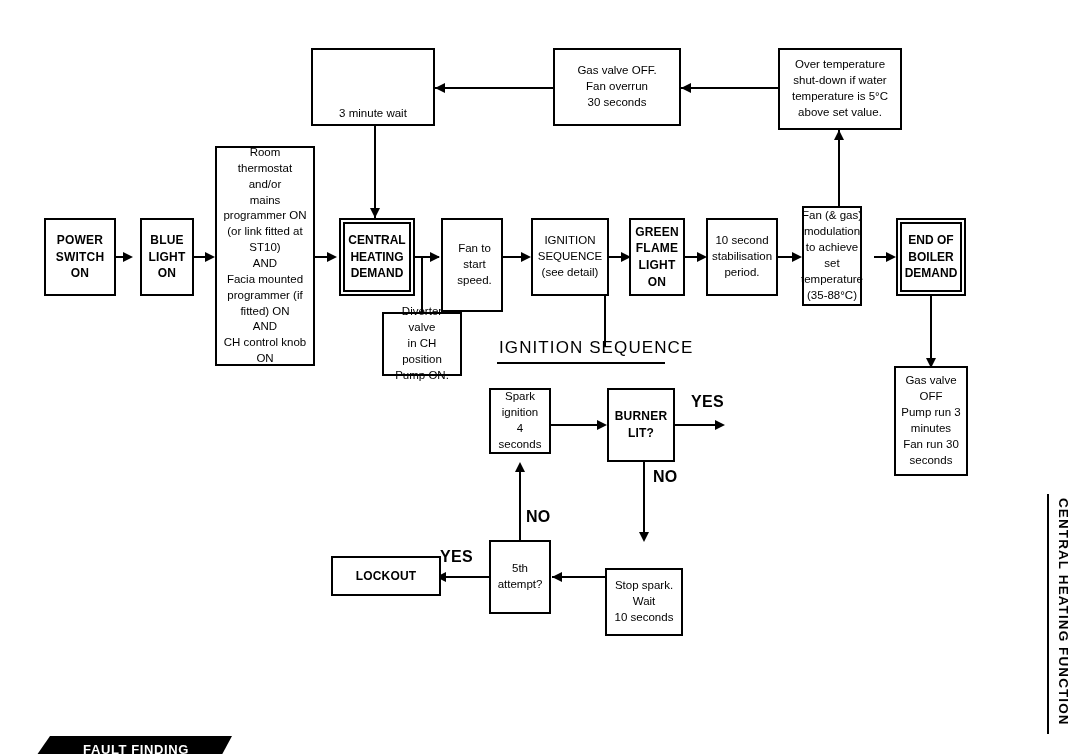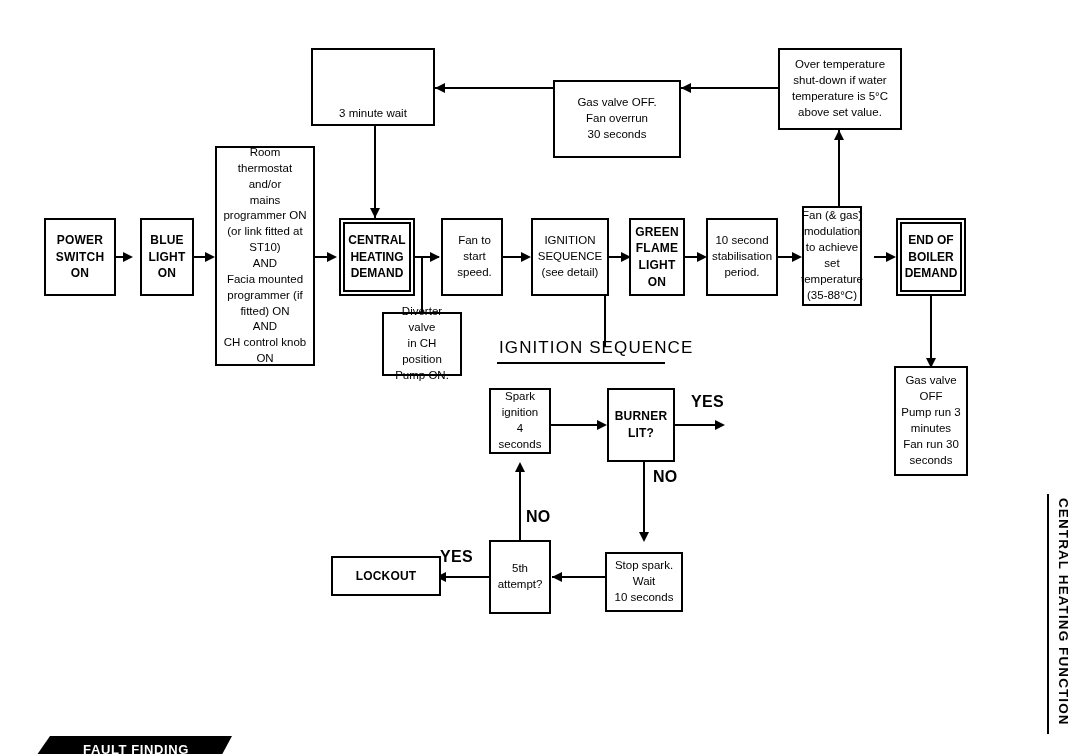--- a/index.html
+++ b/index.html
@@ -127,21 +127,21 @@
 </style>
 </head>
 <body>
 
 <div id="page">
 
   <div class="box" style="left:311px; top:48px; width:124px; height:78px;align-items:flex-end;">
     <span class="txt">3 minute wait</span>
   </div>
 
-  <div class="box" style="left:553px; top:48px; width:128px; height:78px;margin-top:32px;">
+  <div class="box" style="left:553px; top:48px; width:128px; height:78px;">
     <span class="txt">Gas valve OFF.
 Fan overrun
 30 seconds</span>
   </div>
 
   <div class="box" style="left:778px; top:48px; width:124px; height:82px;">
     <span class="txt">Over temperature
 shut-down if water
 temperature is 5°C
 above set value.</span>
@@ -207,21 +207,21 @@
 
   <div class="ln v" style="left:421px; top:256px; height:56px;"></div>
   <div class="ln h" style="left:421px; top:256px; width:10px;"></div>
 
   <div class="box" style="left:382px; top:312px; width:80px; height:64px;">
     <span class="txt">Diverter valve
 in CH position
 Pump ON.</span>
   </div>
 
-  <div class="box" style="left:441px; top:218px; width:62px; height:78px;padding-left:8px;">
+  <div class="box" style="left:441px; top:218px; width:62px; height:94px;padding-left:8px;">
     <span class="txt">Fan to
 start
 speed.</span>
   </div>
 
   <div class="ln h" style="left:503px; top:256px; width:26px;"></div>
   <div class="arrow right" style="left:521px; top:252px;"></div>
 
   <div class="box" style="left:531px; top:218px; width:78px; height:78px;">
     <span class="txt">IGNITION
@@ -301,21 +301,21 @@
   </div>
 
   <div class="ln h" style="left:675px; top:424px; width:44px;"></div>
   <div class="arrow right" style="left:715px; top:420px;"></div>
   <div class="edgelabel" style="left:691px; top:393px;">YES</div>
 
   <div class="ln v" style="left:643px; top:462px; height:76px;"></div>
   <div class="arrow down" style="left:639px; top:532px;"></div>
   <div class="edgelabel" style="left:653px; top:468px;">NO</div>
 
-  <div class="box" style="left:605px; top:552px; width:78px; height:60px;">
+  <div class="box" style="left:605px; top:568px; width:78px; height:68px;">
     <span class="txt">Stop spark.
 Wait
 10 seconds</span>
   </div>
 
   <div class="ln h" style="left:552px; top:576px; width:53px;"></div>
   <div class="arrow left" style="left:552px; top:572px;"></div>
 
   <div class="box" style="left:489px; top:540px; width:62px; height:74px;">
     <span class="txt">5th

